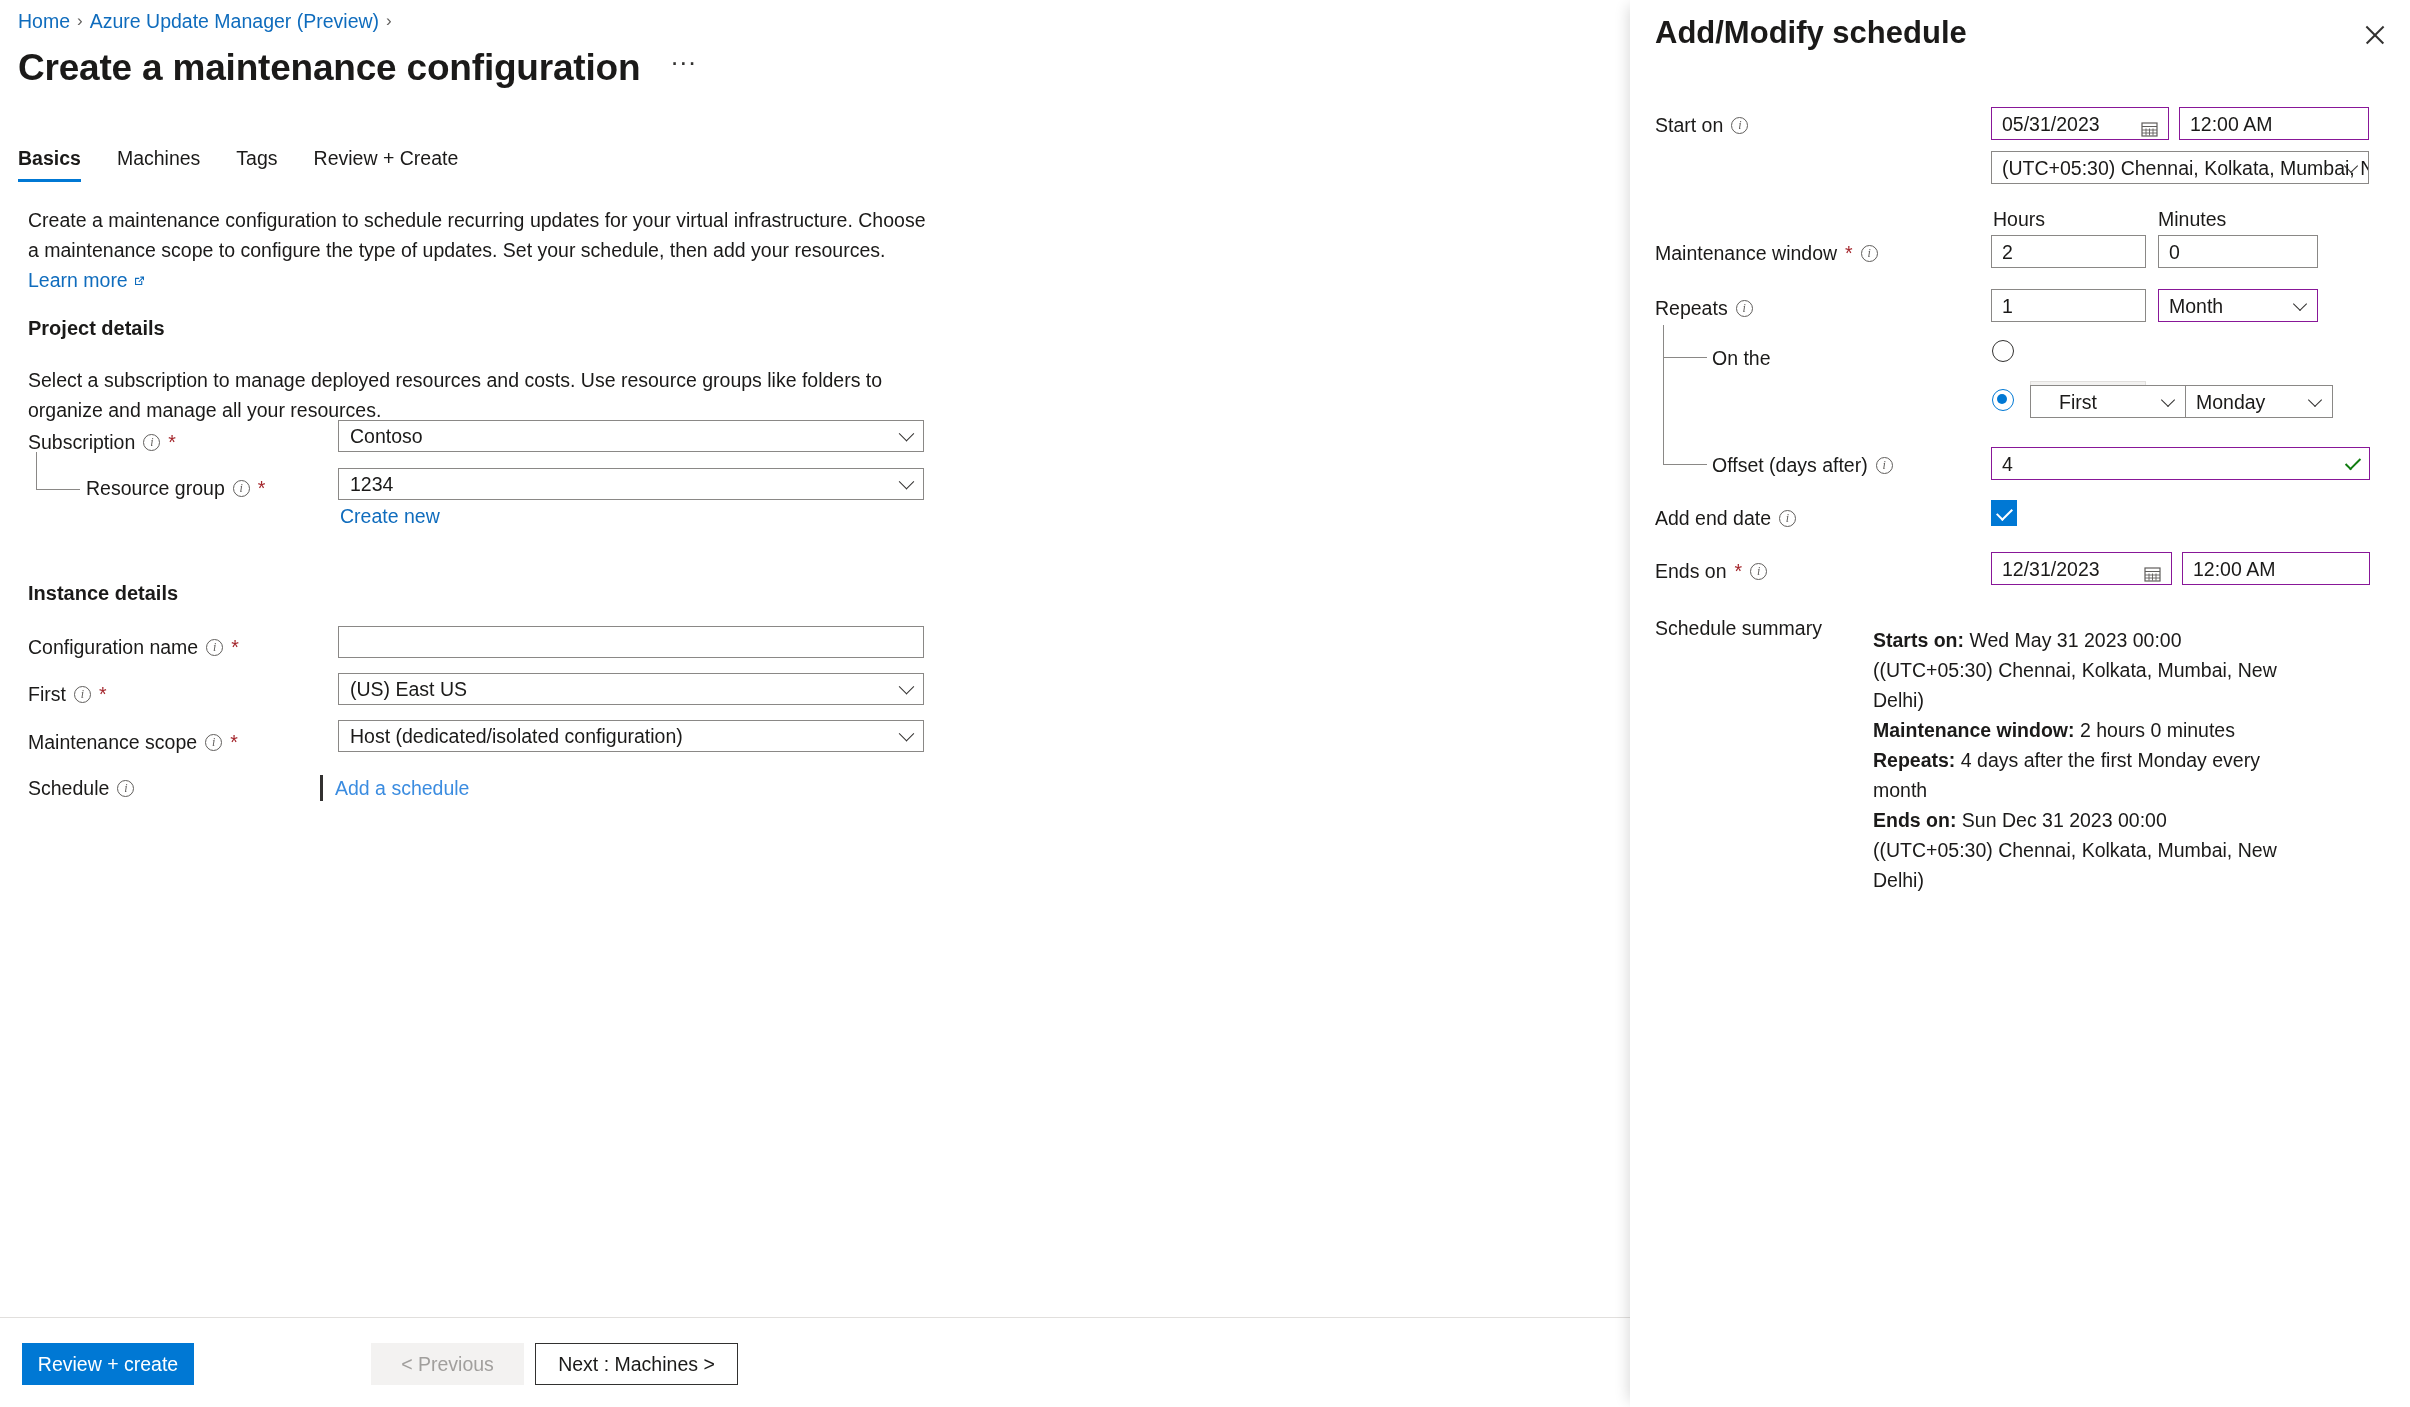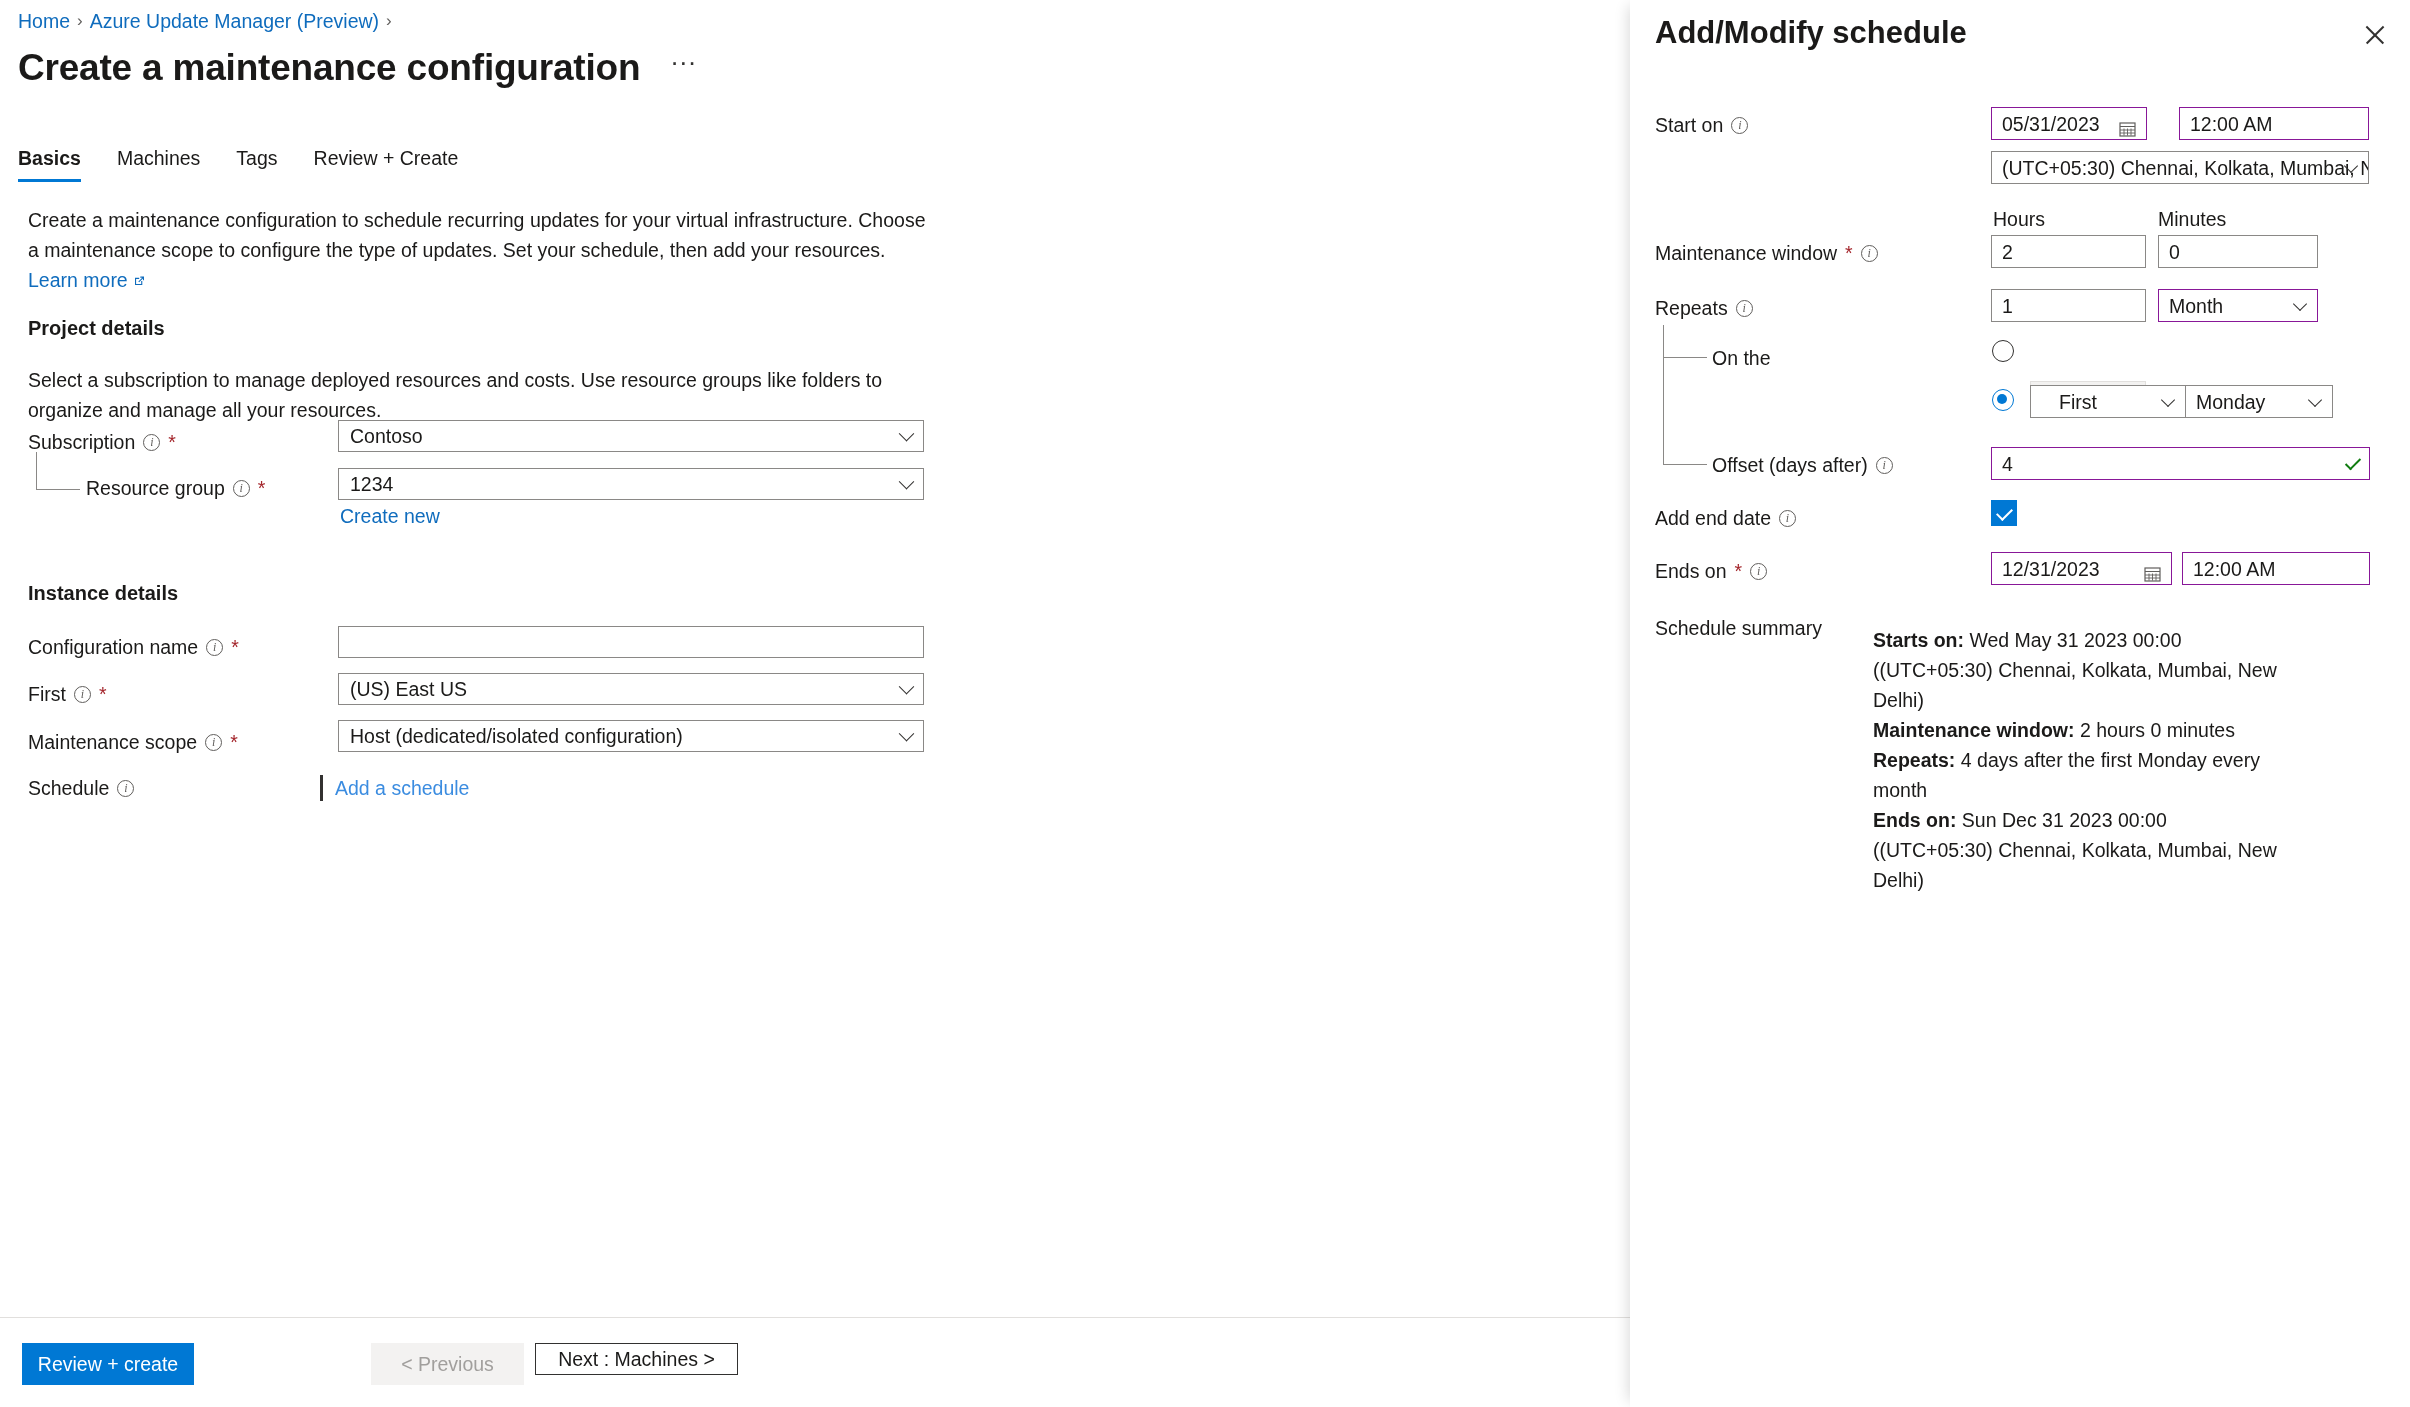--- a/index.html
+++ b/index.html
@@ -153,21 +153,21 @@
     border: 1px solid transparent; cursor: pointer;
     display: inline-flex; align-items: center; justify-content: center;
     white-space: nowrap; user-select: none;
   }
   .btn-primary { background: #0078d4; color: #fff; border-color: #0078d4; }
   .btn-default { background: #fff; color: #1b1a19; border-color: #323130; }
   .btn-disabled { background: #f3f2f1; color: #a19f9d; border-color: #f3f2f1; cursor: default; }
 
   #review-create-btn { position: absolute; left: 22px; top: 25px; width: 172px; height: 42px; }
   #previous-btn      { position: absolute; left: 371px; top: 25px; width: 153px; height: 42px; }
-  #next-btn          { position: absolute; left: 535px; top: 25px; width: 203px; height: 32px; }
+  #next-btn          { position: absolute; left: 535px; top: 25px; width: 203px; height: 42px; }
 
   
   .side-panel {
     position: absolute; left: 1630px; top: 0;
     width: 780px; height: 1407px;
     background: #ffffff;
     box-shadow: -7px 0 14px -6px rgba(0,0,0,0.16);
   }
   .panel-title {
     position: absolute; left: 25px; top: 12px;
@@ -405,21 +405,21 @@
     <div class="panel-title">Add/Modify schedule</div>
     <div class="close-x"></div>
 
     <div class="prow" style="top:112px;">
       <div class="plabel">
         <span>Start on</span>
         <span class="info-icon"></span>
       </div>
     </div>
     <div class="pctl" style="left:361px; top:107px;">
-      <div class="inp purple" style="width:156px;">
+      <div class="inp purple" style="width:178px;">
         <span>05/31/2023</span>
         <span class="cal-icon">
           <svg width="17" height="17" viewBox="0 0 17 17">
             <rect x="1" y="2.5" width="15" height="13" fill="none" stroke="#605e5c" stroke-width="1.2"></rect>
             <line x1="1" y1="6" x2="16" y2="6" stroke="#605e5c" stroke-width="1.2"></line>
             <line x1="5" y1="8" x2="5" y2="15" stroke="#605e5c" stroke-width="0.9"></line>
             <line x1="8.5" y1="8" x2="8.5" y2="15" stroke="#605e5c" stroke-width="0.9"></line>
             <line x1="12" y1="8" x2="12" y2="15" stroke="#605e5c" stroke-width="0.9"></line>
             <line x1="1" y1="9.5" x2="16" y2="9.5" stroke="#605e5c" stroke-width="0.9"></line>
             <line x1="1" y1="12.5" x2="16" y2="12.5" stroke="#605e5c" stroke-width="0.9"></line>

